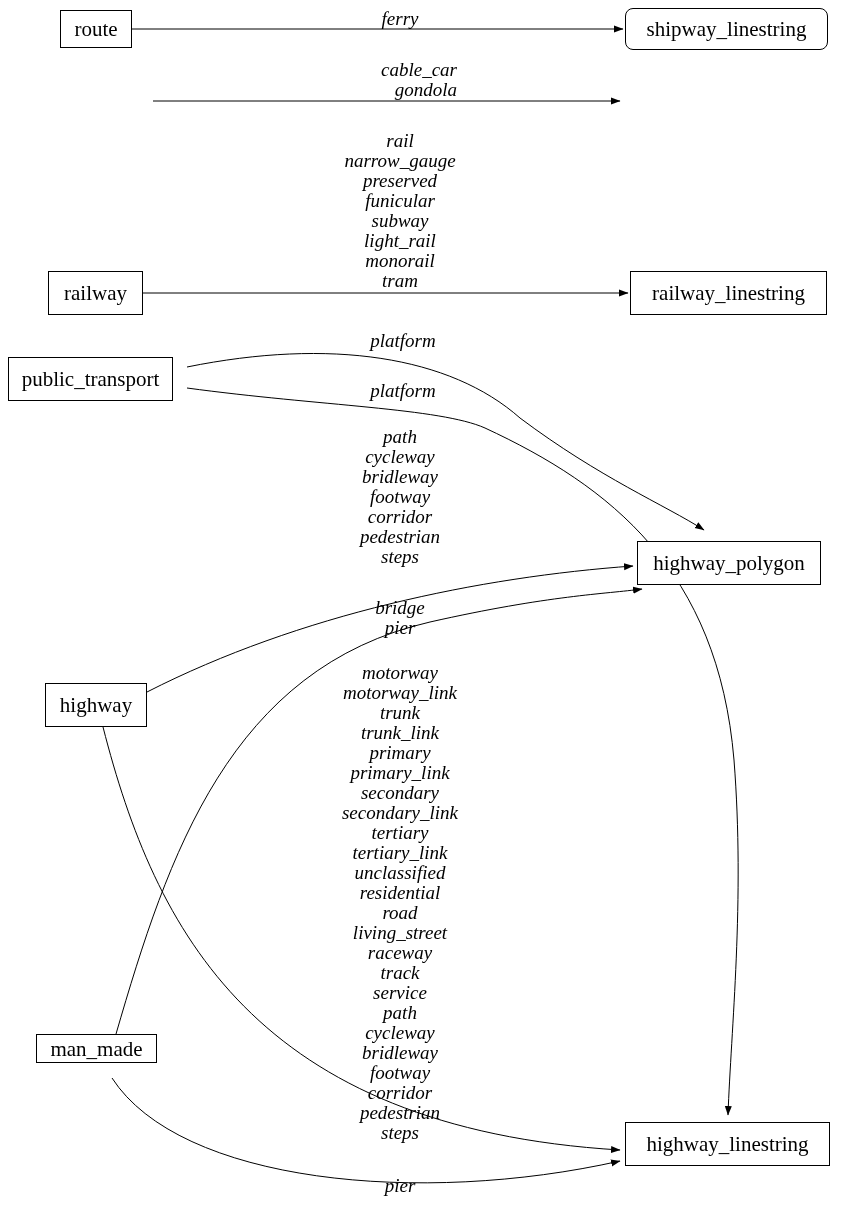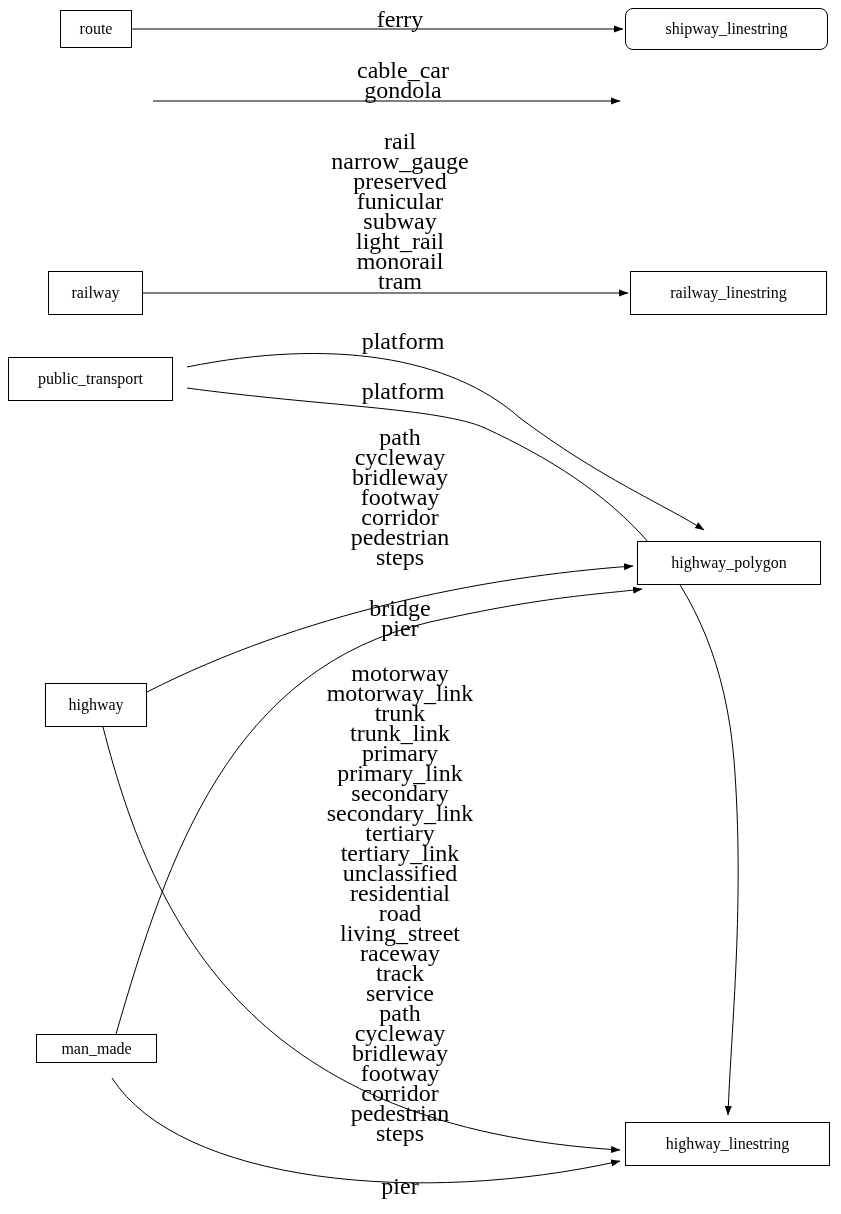--- a/index.html
+++ b/index.html
@@ -29,30 +29,31 @@
     stroke-width: 1;
   }
   .node {
     position: absolute;
     box-sizing: border-box;
     border: 1px solid #000000;
     background: #ffffff;
     display: flex;
     align-items: center;
     justify-content: center;
-    font-size: 16px;
+    font-size: 21px;
     line-height: 20px;
     white-space: nowrap;
   }
   .edge-label {
     position: absolute;
     text-align: center;
-    font-size: 24px;
+    font-size: 19px;
     line-height: 20px;
     white-space: pre-line;
+    font-style: italic;
   }
 </style>
 </head>
 <body>
 
 <div class="diagram">
 
   <svg class="edges-svg" viewBox="0 0 841 1214" xmlns="http://www.w3.org/2000/svg">
     <defs>
       <marker id="arrow" viewBox="0 0 10 8" refX="9" refY="4" markerWidth="10" markerHeight="8" orient="auto">
@@ -75,21 +76,21 @@
   <div class="node" style="left:8px; top:357px; width:165px; height:44px;">public_transport</div>
   <div class="node" style="left:45px; top:683px; width:102px; height:44px;">highway</div>
   <div class="node" style="left:36px; top:1034px; width:121px; height:29px;">man_made</div>
 
   <div class="node" style="left:625px; top:8px; width:203px; height:42px;border-radius:8px;">shipway_linestring</div>
   <div class="node" style="left:630px; top:271px; width:197px; height:44px;">railway_linestring</div>
   <div class="node" style="left:637px; top:541px; width:184px; height:44px;">highway_polygon</div>
   <div class="node" style="left:625px; top:1122px; width:205px; height:44px;">highway_linestring</div>
 
   <div class="edge-label" style="left:350px; top:9px; width:100px;">ferry</div>
-  <div class="edge-label" style="left:333px; top:60px; width:140px;">cable_car
+  <div class="edge-label" style="left:317px; top:60px; width:140px;text-align:right;">cable_car
 gondola</div>
   <div class="edge-label" style="left:300px; top:131px; width:200px;">rail
 narrow_gauge
 preserved
 funicular
 subway
 light_rail
 monorail
 tram</div>
   <div class="edge-label" style="left:350px; top:331px; width:106px;">platform</div>

